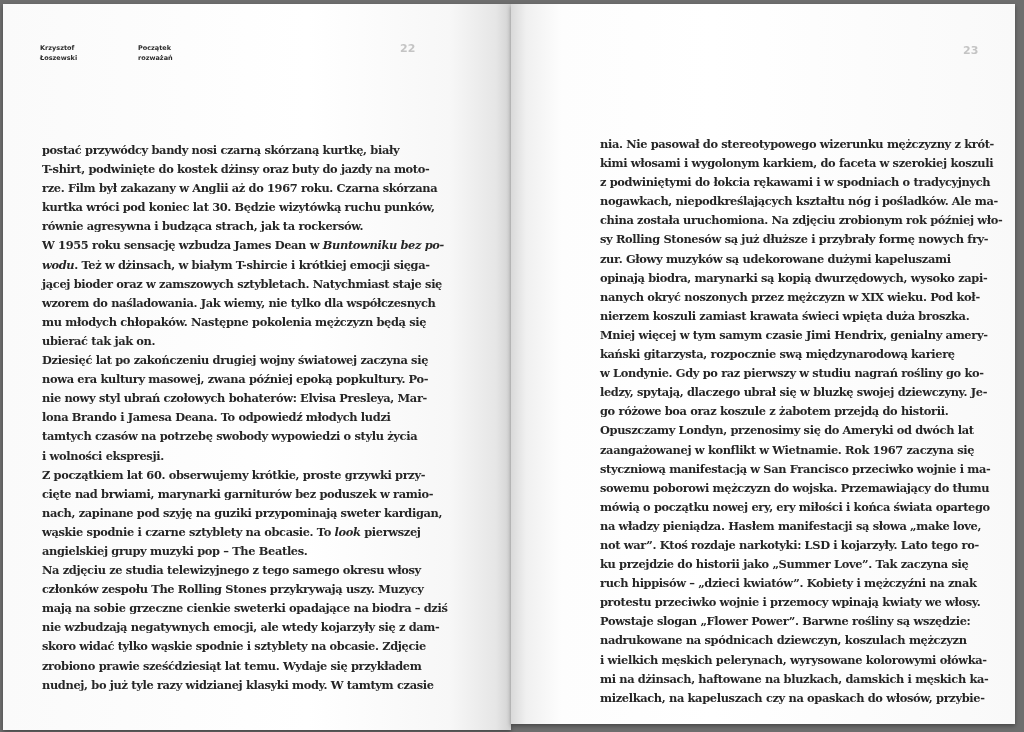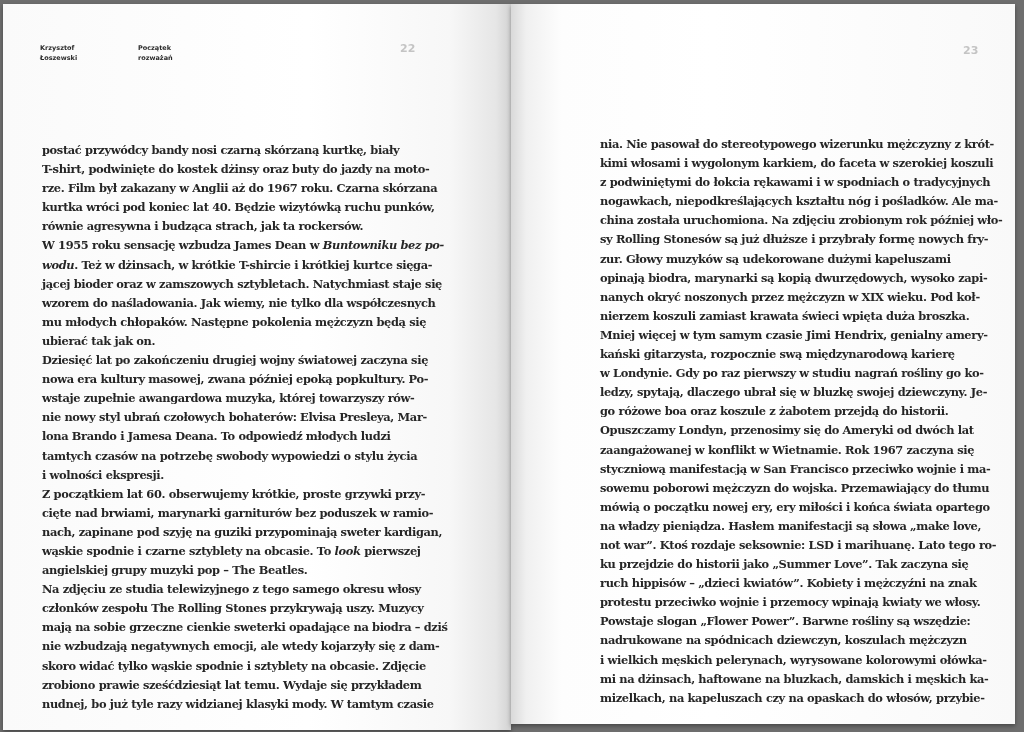--- a/index.html
+++ b/index.html
@@ -63,31 +63,30 @@
     </div>
     <div class="header-chapter">
       <div>Początek</div>
       <div>rozważań</div>
     </div>
     <div class="page-number">22</div>
     <div class="body-text" id="left-body">
         <span class="line">postać przywódcy bandy nosi czarną skórzaną kurtkę, biały</span>
         <span class="line">T-shirt, podwinięte do kostek dżinsy oraz buty do jazdy na moto-</span>
         <span class="line">rze. Film był zakazany w Anglii aż do 1967 roku. Czarna skórzana</span>
-        <span class="line">kurtka wróci pod koniec lat 40. Będzie wizytówką ruchu punków,</span>
+        <span class="line">kurtka wróci pod koniec lat 30. Będzie wizytówką ruchu punków,</span>
         <span class="line">równie agresywna i budząca strach, jak ta rockersów.</span>
         <span class="line"><span>W 1955 roku sensację wzbudza James Dean w </span><i>Buntowniku bez po-</i><span></span></span>
-        <span class="line"><span></span><i>wodu</i><span>. Też w dżinsach, w krótkie T-shircie i krótkiej kurtce sięga-</span></span>
+        <span class="line"><span></span><i>wodu</i><span>. Też w dżinsach, w białym T-shircie i krótkiej emocji sięga-</span></span>
         <span class="line">jącej bioder oraz w zamszowych sztybletach. Natychmiast staje się</span>
         <span class="line">wzorem do naśladowania. Jak wiemy, nie tylko dla współczesnych</span>
         <span class="line">mu młodych chłopaków. Następne pokolenia mężczyzn będą się</span>
         <span class="line">ubierać tak jak on.</span>
         <span class="line">Dziesięć lat po zakończeniu drugiej wojny światowej zaczyna się</span>
         <span class="line">nowa era kultury masowej, zwana później epoką popkultury. Po-</span>
-        <span class="line">wstaje zupełnie awangardowa muzyka, której towarzyszy rów-</span>
         <span class="line">nie nowy styl ubrań czołowych bohaterów: Elvisa Presleya, Mar-</span>
         <span class="line">lona Brando i Jamesa Deana. To odpowiedź młodych ludzi</span>
         <span class="line">tamtych czasów na potrzebę swobody wypowiedzi o stylu życia</span>
         <span class="line">i wolności ekspresji.</span>
         <span class="line">Z początkiem lat 60. obserwujemy krótkie, proste grzywki przy-</span>
         <span class="line">cięte nad brwiami, marynarki garniturów bez poduszek w ramio-</span>
         <span class="line">nach, zapinane pod szyję na guziki przypominają sweter kardigan,</span>
         <span class="line"><span>wąskie spodnie i czarne sztyblety na obcasie. To </span><i>look</i><span> pierwszej</span></span>
         <span class="line">angielskiej grupy muzyki pop – The Beatles.</span>
         <span class="line">Na zdjęciu ze studia telewizyjnego z tego samego okresu włosy</span>
@@ -117,21 +116,21 @@
         <span class="line">kański gitarzysta, rozpocznie swą międzynarodową karierę</span>
         <span class="line">w Londynie. Gdy po raz pierwszy w studiu nagrań rośliny go ko-</span>
         <span class="line">ledzy, spytają, dlaczego ubrał się w bluzkę swojej dziewczyny. Je-</span>
         <span class="line">go różowe boa oraz koszule z żabotem przejdą do historii.</span>
         <span class="line">Opuszczamy Londyn, przenosimy się do Ameryki od dwóch lat</span>
         <span class="line">zaangażowanej w konflikt w Wietnamie. Rok 1967 zaczyna się</span>
         <span class="line">styczniową manifestacją w San Francisco przeciwko wojnie i ma-</span>
         <span class="line">sowemu poborowi mężczyzn do wojska. Przemawiający do tłumu</span>
         <span class="line">mówią o początku nowej ery, ery miłości i końca świata opartego</span>
         <span class="line">na władzy pieniądza. Hasłem manifestacji są słowa „make love,</span>
-        <span class="line">not war”. Ktoś rozdaje seksownie: LSD i marihuanę. Lato tego ro-</span>
+        <span class="line">not war”. Ktoś rozdaje narkotyki: LSD i kojarzyły. Lato tego ro-</span>
         <span class="line">ku przejdzie do historii jako „Summer Love”. Tak zaczyna się</span>
         <span class="line">ruch hippisów – „dzieci kwiatów”. Kobiety i mężczyźni na znak</span>
         <span class="line">protestu przeciwko wojnie i przemocy wpinają kwiaty we włosy.</span>
         <span class="line">Powstaje slogan „Flower Power”. Barwne rośliny są wszędzie:</span>
         <span class="line">nadrukowane na spódnicach dziewczyn, koszulach mężczyzn</span>
         <span class="line">i wielkich męskich pelerynach, wyrysowane kolorowymi ołówka-</span>
         <span class="line">mi na dżinsach, haftowane na bluzkach, damskich i męskich ka-</span>
         <span class="line">mizelkach, na kapeluszach czy na opaskach do włosów, przybie-</span>
       </div>
   </div>

